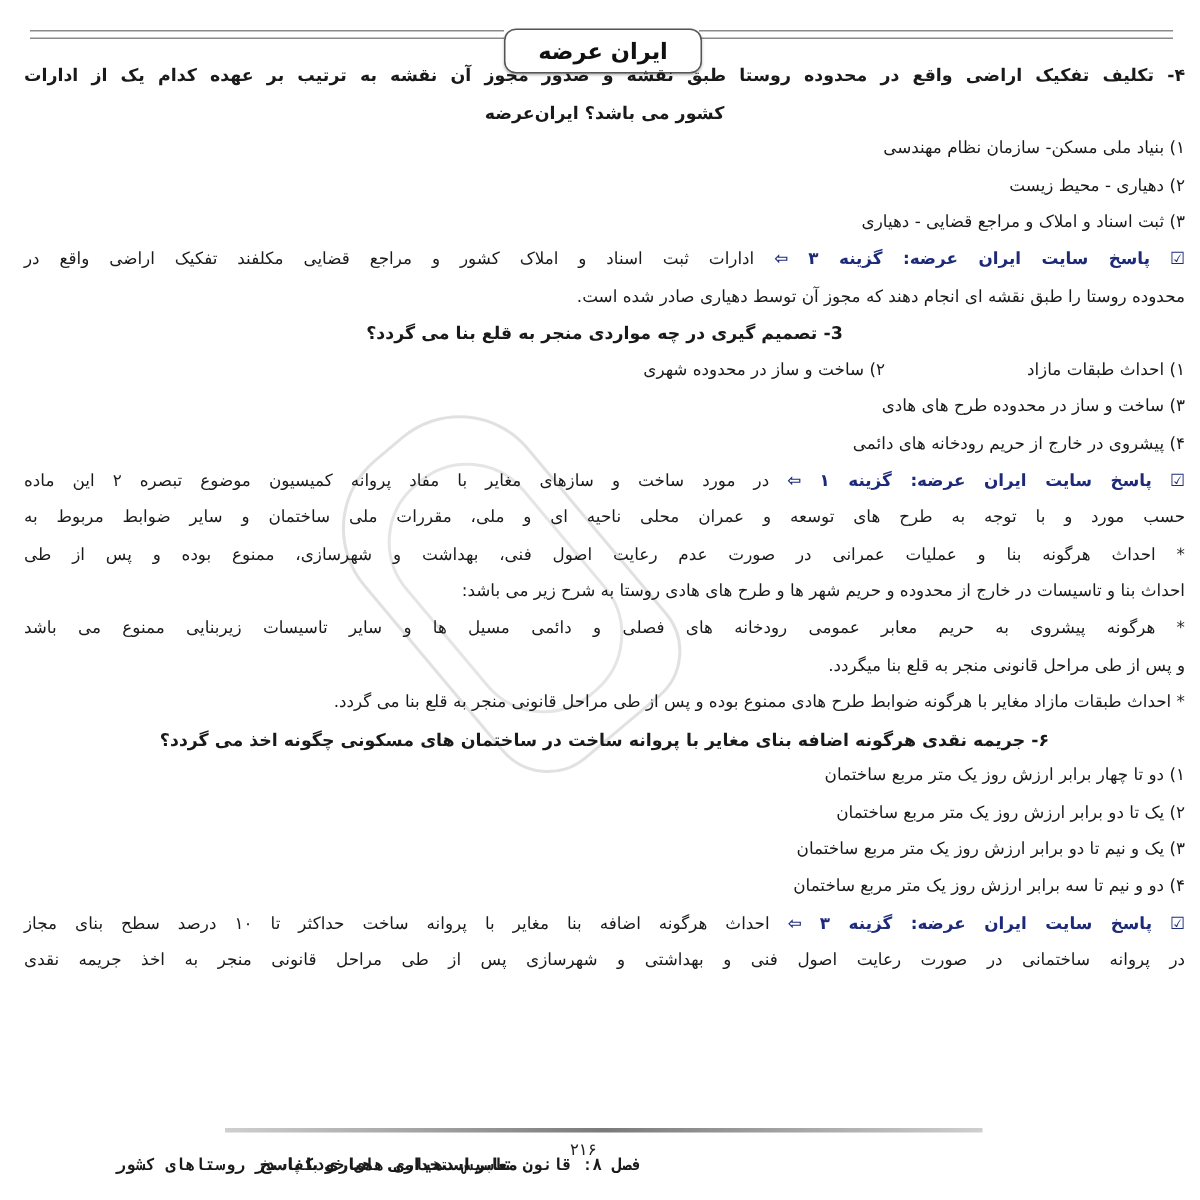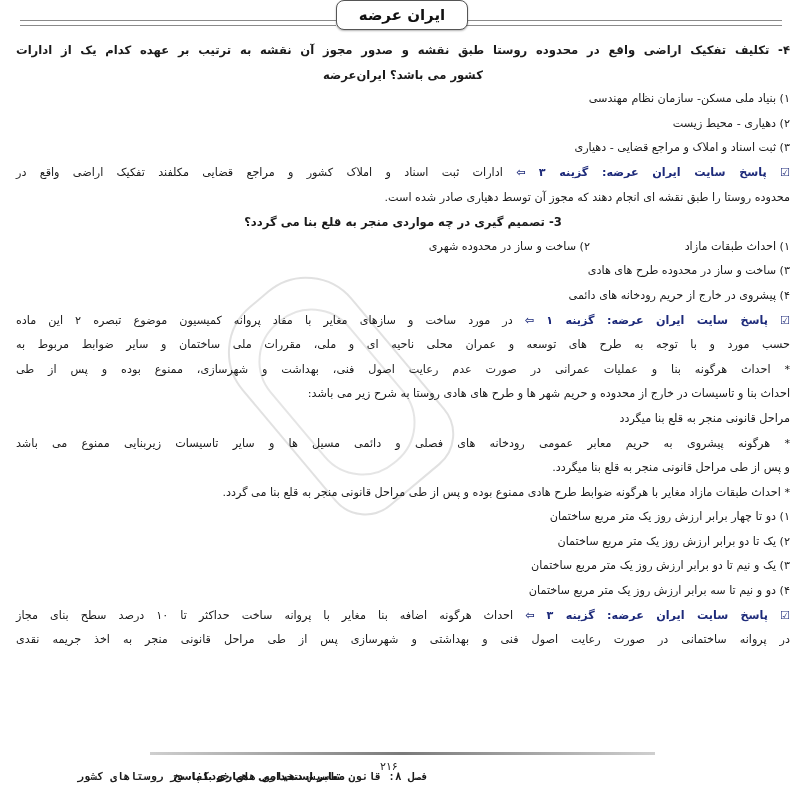--- a/index.html
+++ b/index.html
@@ -11,21 +11,21 @@
     position: relative;
   }
   .page { position: absolute; left: 0; top: 0; width: 800px; height: 800px; background: #fff; }
   .header-rule {
     position: absolute; top: 20px; height: 4px;
     border-top: 1.5px solid #8a8a8a; border-bottom: 1.5px solid #8a8a8a;
   }
   .header-rule.left { left: 20px; width: 316px; }
   .header-rule.right { left: 466px; width: 316px; }
   .logo {
-    position: absolute; left: 336px; top: 0; width: 130px; height: 28px;
+    position: absolute; left: 336px; top: 19px; width: 130px; height: 28px;
     border: 1.5px solid #555; border-radius: 8px; background: #fff;
     display: flex; align-items: center; justify-content: center;
     font-weight: bold; font-size: 15px; color: #111; direction: rtl;
     box-shadow: 0 1px 2px rgba(0,0,0,0.3);
   }
   .content {
     position: absolute; left: 16px; top: 38px; width: 774px;
     direction: rtl; text-align: right;
     font-size: 11.2px; line-height: 24.6px;
   }
@@ -99,25 +99,25 @@
     <div class="line">۴) پیشروی در خارج از حریم رودخانه های دائمی</div>
     <div class="line just">
       <span class="check">☑</span>
       <span class="ans-label">پاسخ سایت ایران عرضه: گزینه ۱</span>
       <span class="ans-label">⇦</span>
       <span>در مورد ساخت و سازهای مغایر با مفاد پروانه کمیسیون موضوع تبصره ۲ این ماده</span>
     </div>
     <div class="line just">حسب مورد و با توجه به طرح های توسعه و عمران محلی ناحیه ای و ملی، مقررات ملی ساختمان و سایر ضوابط مربوط به</div>
     <div class="line just">* احداث هرگونه بنا و عملیات عمرانی در صورت عدم رعایت اصول فنی، بهداشت و شهرسازی، ممنوع بوده و پس از طی</div>
     <div class="line">احداث بنا و تاسیسات در خارج از محدوده و حریم شهر ها و طرح های هادی روستا به شرح زیر می باشد:</div>
-    <div class="line">مراحل قانونی منجر به قلع بنا میگردد</div>
     <div class="line just">* هرگونه پیشروی به حریم معابر عمومی رودخانه های فصلی و دائمی مسیل ها و سایر تاسیسات زیربنایی ممنوع می باشد</div>
     <div class="line">و پس از طی مراحل قانونی منجر به قلع بنا میگردد.</div>
     <div class="line">* احداث طبقات مازاد مغایر با هرگونه ضوابط طرح هادی ممنوع بوده و پس از طی مراحل قانونی منجر به قلع بنا می گردد.</div>
 
+    <div class="line q">۶- جریمه نقدی هرگونه اضافه بنای مغایر با پروانه ساخت در ساختمان های مسکونی چگونه اخذ می گردد؟</div>
     <div class="line">۱) دو تا چهار برابر ارزش روز یک متر مربع ساختمان</div>
     <div class="line">۲) یک تا دو برابر ارزش روز یک متر مربع ساختمان</div>
     <div class="line">۳) یک و نیم تا دو برابر ارزش روز یک متر مربع ساختمان</div>
     <div class="line">۴) دو و نیم تا سه برابر ارزش روز یک متر مربع ساختمان</div>
     <div class="line just">
       <span class="check">☑</span>
       <span class="ans-label">پاسخ سایت ایران عرضه: گزینه ۳</span>
       <span class="ans-label">⇦</span>
       <span>احداث هرگونه اضافه بنا مغایر با پروانه ساخت حداکثر تا ۱۰ درصد سطح بنای مجاز</span>
     </div>

